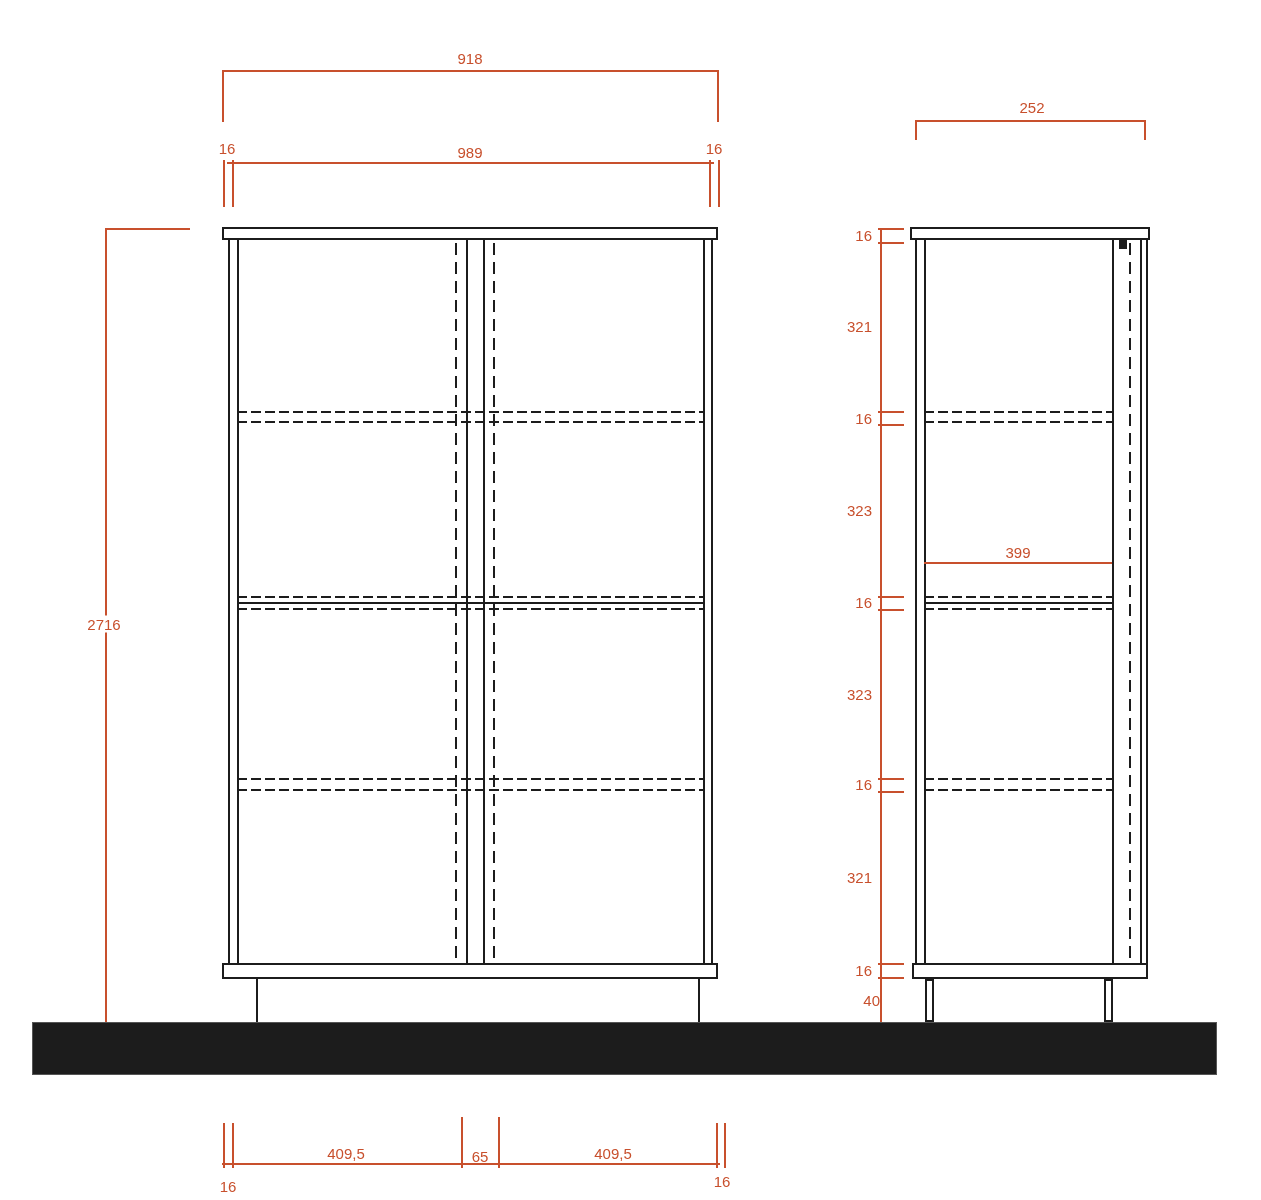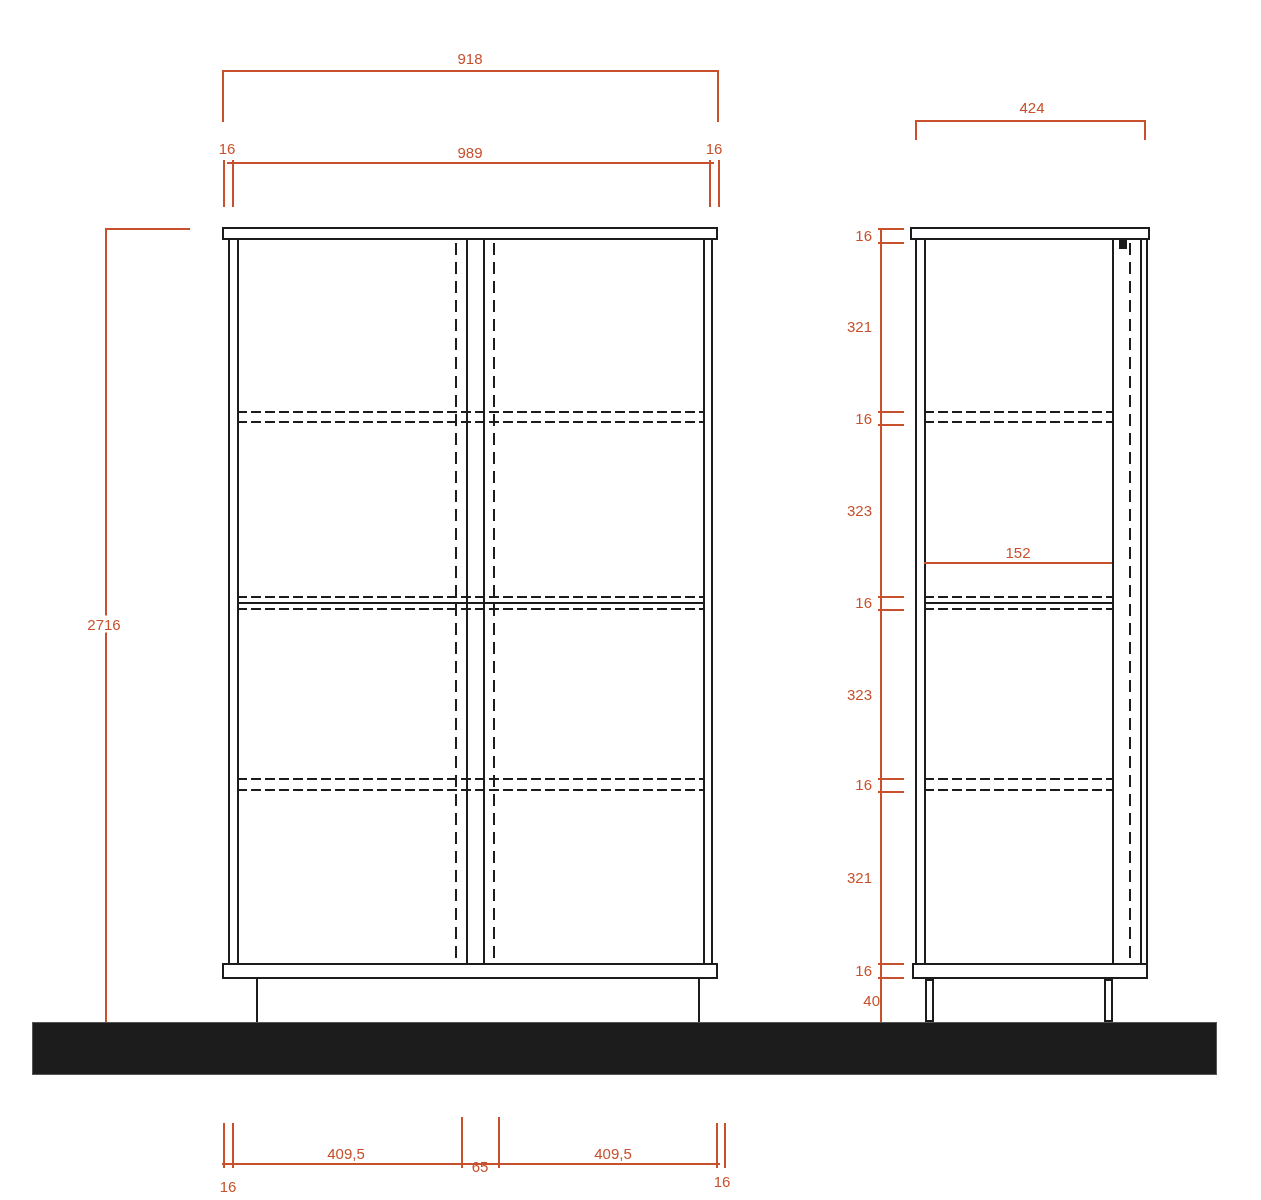--- a/index.html
+++ b/index.html
@@ -117,35 +117,35 @@
     <span class="dim-label bg" style="left:104px;top:624px;">2716</span>
 
     <div class="dim-h" style="left:222px;top:1163px;width:498px;"></div>
     <div class="dim-v" style="left:223px;top:1123px;height:45px;"></div>
     <div class="dim-v" style="left:232px;top:1123px;height:45px;"></div>
     <div class="dim-v" style="left:461px;top:1117px;height:51px;"></div>
     <div class="dim-v" style="left:498px;top:1117px;height:51px;"></div>
     <div class="dim-v" style="left:716px;top:1123px;height:45px;"></div>
     <div class="dim-v" style="left:724px;top:1123px;height:45px;"></div>
     <span class="dim-label" style="left:346px;top:1153px;">409,5</span>
-    <span class="dim-label" style="left:480px;top:1156px;margin-top:10px;">65</span>
+    <span class="dim-label" style="left:480px;top:1156px;">65</span>
     <span class="dim-label" style="left:613px;top:1153px;">409,5</span>
     <span class="dim-label" style="left:228px;top:1186px;">16</span>
     <span class="dim-label" style="left:722px;top:1181px;">16</span>
   </div>
 
   <div>
 
     <div class="dim-h" style="left:915px;top:120px;width:230px;"></div>
     <div class="dim-v" style="left:915px;top:120px;height:20px;"></div>
     <div class="dim-v" style="left:1144px;top:120px;height:20px;"></div>
-    <span class="dim-label bg" style="left:1032px;top:107px;">424</span>
+    <span class="dim-label bg" style="left:1032px;top:107px;">252</span>
 
     <div class="dim-h" style="left:924px;top:562px;width:188px;"></div>
-    <span class="dim-label" style="left:1018px;top:552px;">152</span>
+    <span class="dim-label" style="left:1018px;top:552px;">399</span>
 
     <div class="dim-v" style="left:880px;top:228px;height:794px;"></div>
     <div class="dim-h" style="left:878px;top:228px;width:26px;"></div>
     <div class="dim-h" style="left:878px;top:242px;width:26px;"></div>
     <div class="dim-h" style="left:878px;top:411px;width:26px;"></div>
     <div class="dim-h" style="left:878px;top:424px;width:26px;"></div>
     <div class="dim-h" style="left:878px;top:596px;width:26px;"></div>
     <div class="dim-h" style="left:878px;top:609px;width:26px;"></div>
     <div class="dim-h" style="left:878px;top:778px;width:26px;"></div>
     <div class="dim-h" style="left:878px;top:791px;width:26px;"></div>

